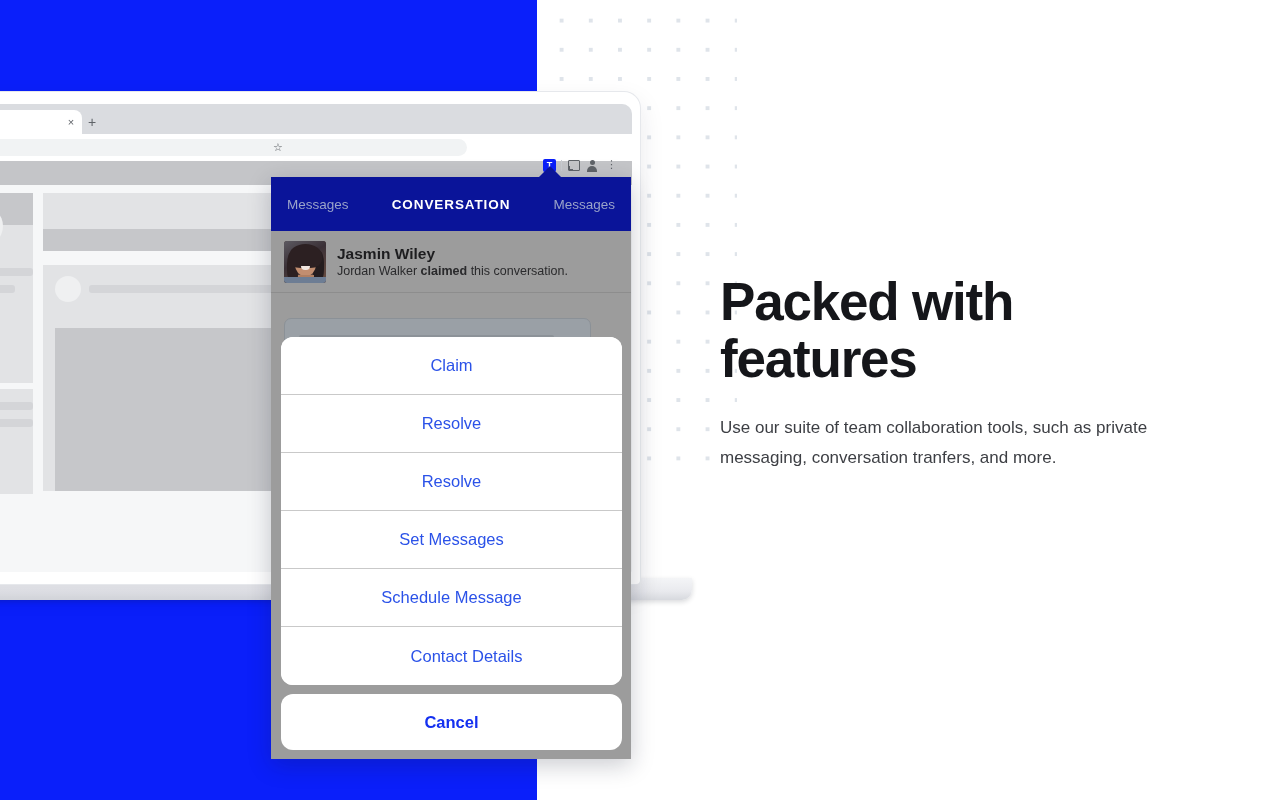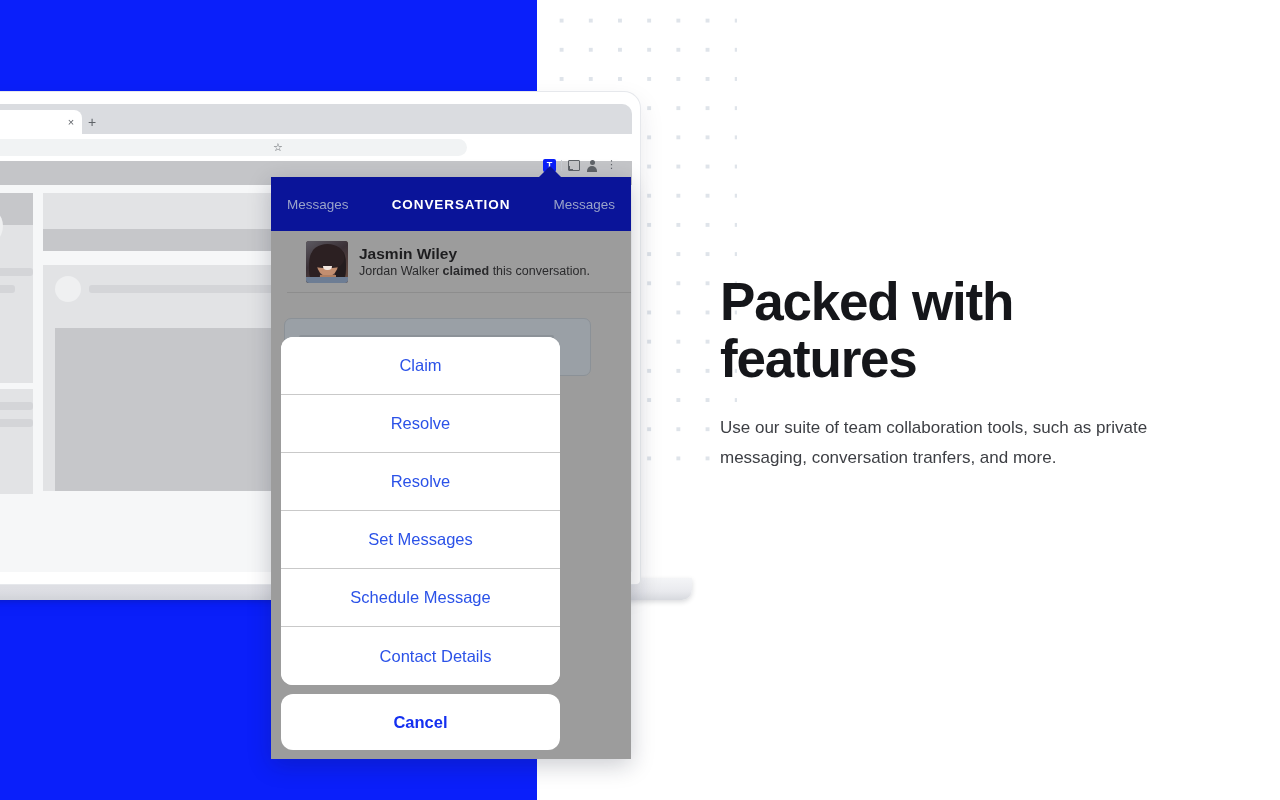--- a/index.html
+++ b/index.html
@@ -100,22 +100,22 @@
   }
   .pp-head {
     position:absolute; left:0; top:0; width:100%; height:54px; background:#0a1499;
     display:flex; align-items:center; justify-content:space-between; padding:0 16px;
   }
   .pp-back { font-size:13.5px; color:#9aa3c9; }
   .pp-title { font-size:13.5px; font-weight:bold; color:#ffffff; letter-spacing:.9px; }
   .pp-actions { font-size:13.5px; color:#9aa3c9; }
 
   .pp-contact {
-    position:absolute; left:16px; top:54px; width:100%; height:62px;
-    display:flex; align-items:center; padding:0 19px; gap:11px;
+    position:absolute; left:0; top:54px; width:100%; height:62px;
+    display:flex; align-items:center; padding:0 13px; gap:11px;
     border-bottom:1px solid #8d8d8d;
   }
   .avatar {
     width:42px; height:42px; border-radius:3px; flex:none; overflow:hidden;
     background:#4b3a35; position:relative;
   }
   .avatar .bg { position:absolute; inset:0;
       background:linear-gradient(150deg,#5d5a62 0%,#3a3036 42%,#6d4f41 100%); }
   .avatar .face { position:absolute; left:11px; top:9px; width:21px; height:26px;
       background:#c28e70; border-radius:48% 48% 46% 46%; }
@@ -135,21 +135,21 @@
   .ct-sub { font-size:12.5px; color:#2a2a2c; line-height:1.3; }
   .ct-sub b { font-weight:bold; }
 
   .msg-bubble {
     position:absolute; left:284px; top:318px; width:307px; height:58px;
     background:#9aa0a6; border:1px solid #8b9197; border-radius:7px; z-index:5;
   }
   .msg-line { position:absolute; height:5px; background:#8c9298; border-radius:2px; }
 
   
-  .sheet { position:absolute; left:281px; top:337px; width:279px; z-index:7; }
+  .sheet { position:absolute; left:281px; top:337px; width:341px; z-index:7; }
   .sheet-group { background:#ffffff; border-radius:12px; overflow:hidden; }
   .sheet-item {
     height:58px; display:flex; align-items:center; justify-content:center;
     font-size:16.5px; color:#2b52e8; background:#ffffff;
     border-bottom:1px solid #c9c9c9;
   }
   .sheet-item:last-child { border-bottom:none;padding-left:30px; }
   .sheet-cancel {
     margin-top:9px; height:56px; background:#ffffff; border-radius:12px;
     display:flex; align-items:center; justify-content:center;

